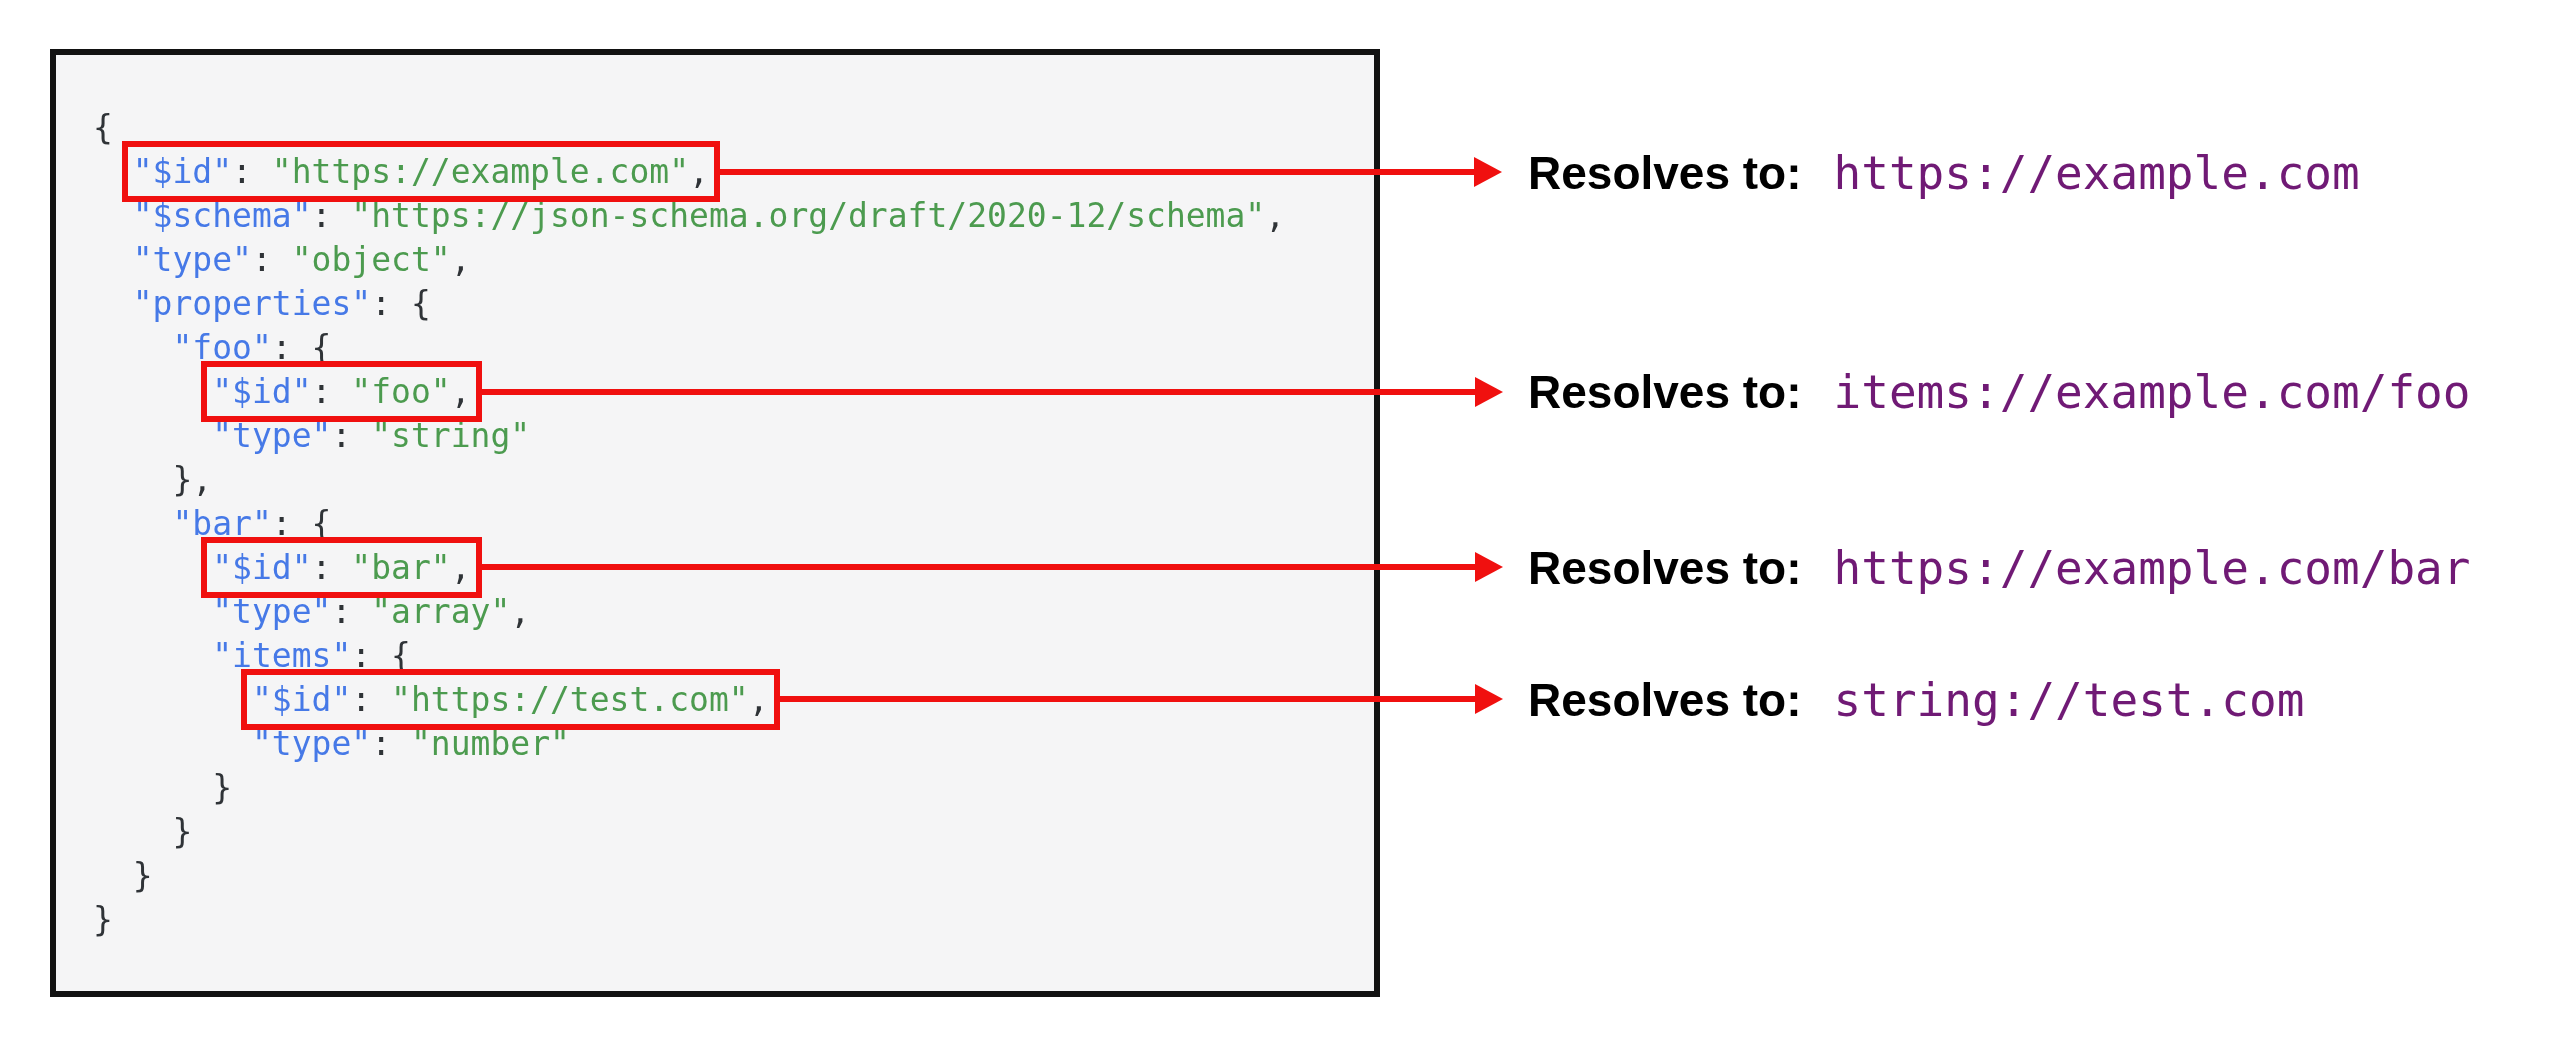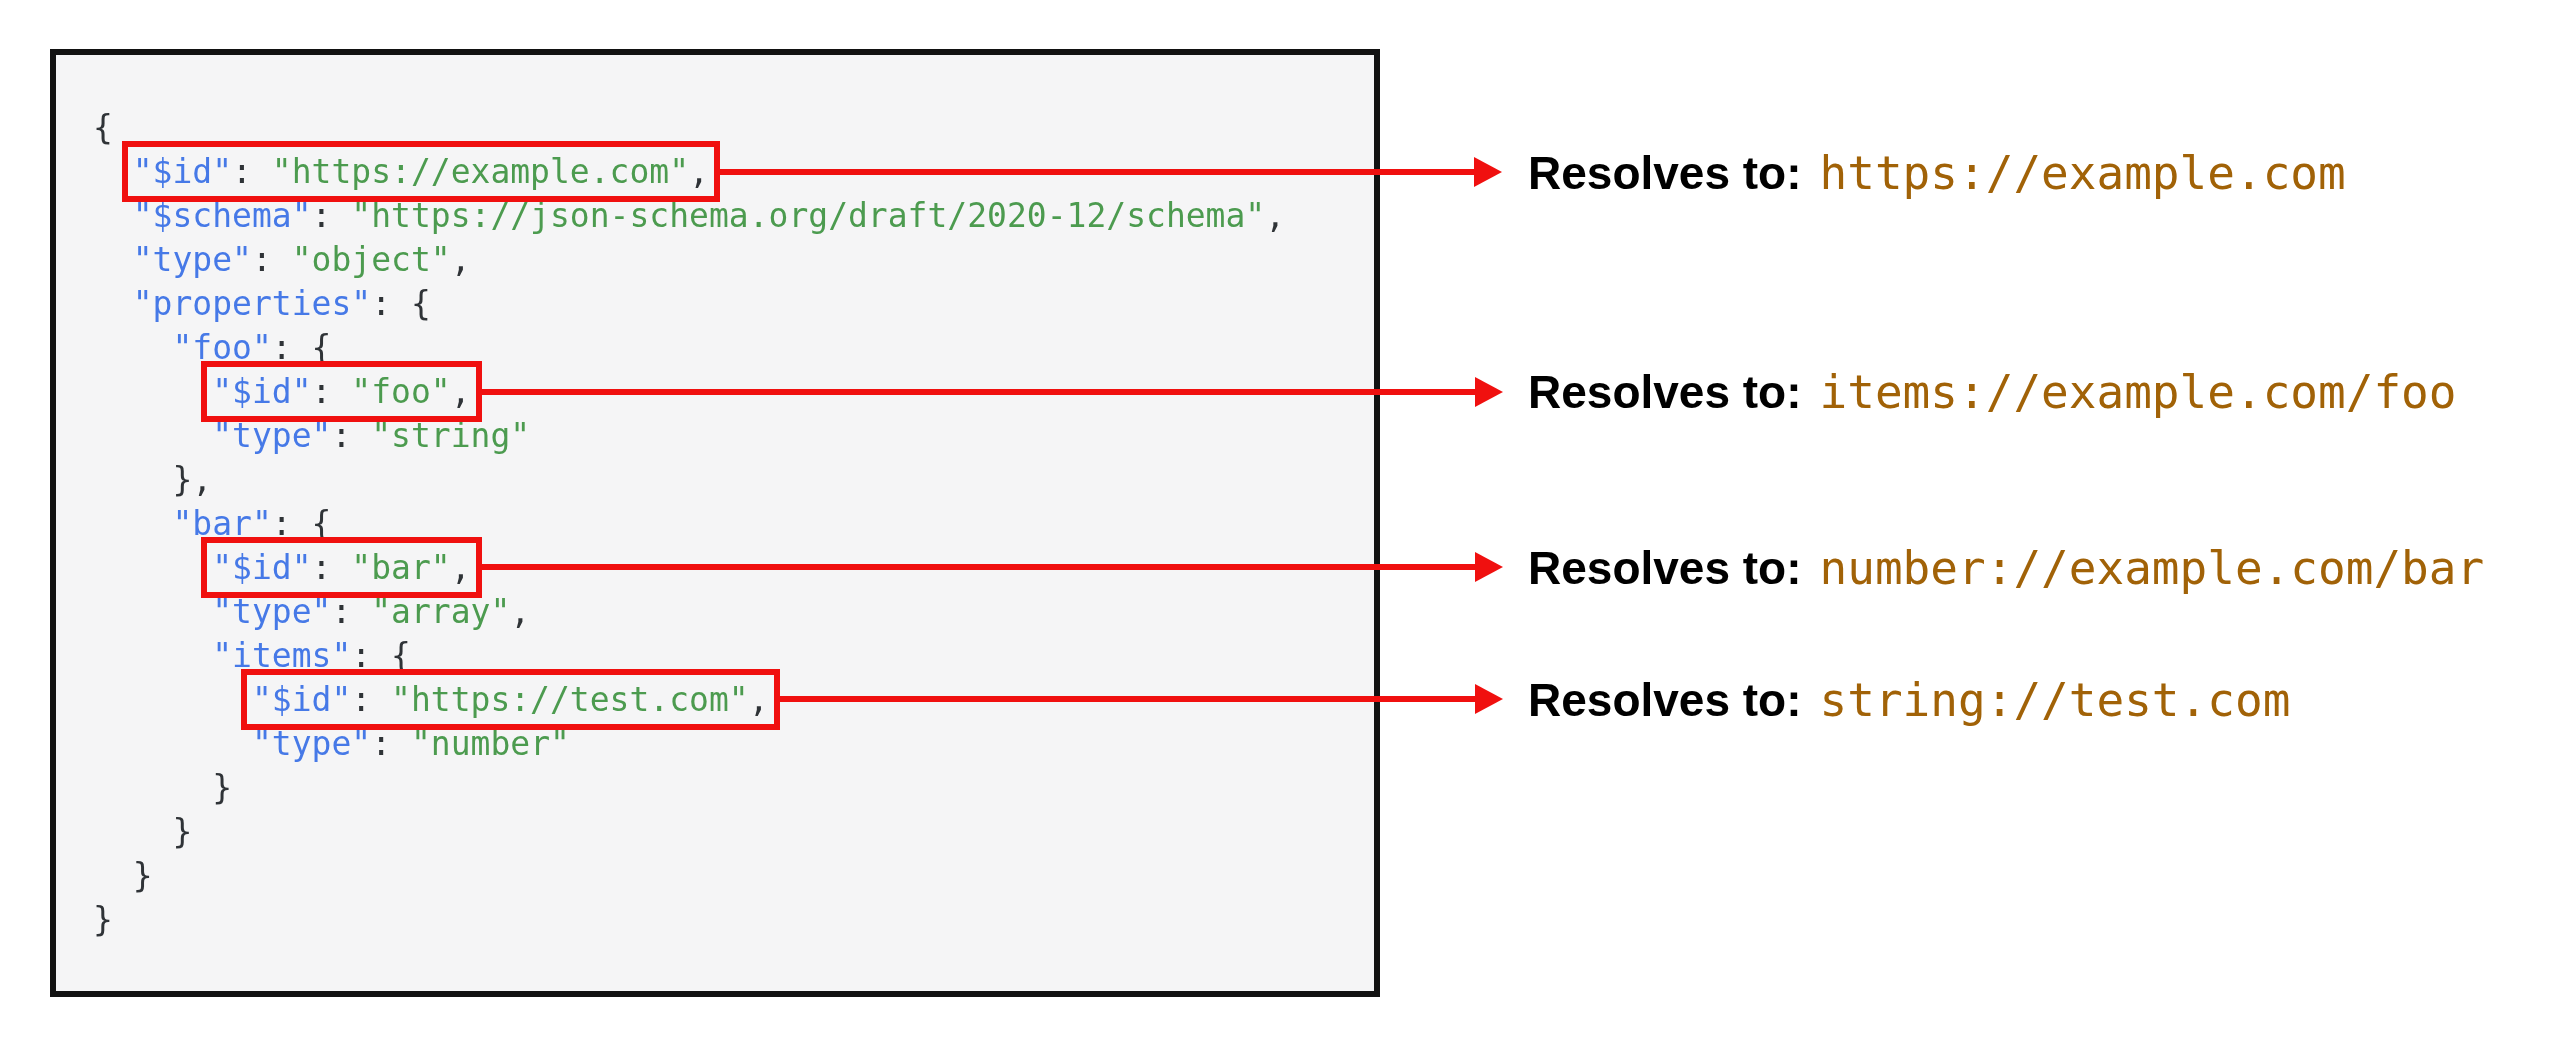--- a/index.html
+++ b/index.html
@@ -61,35 +61,35 @@
   .a3 { left:  481px; top: 564px; width: 995px; }
   .a4 { left: 779px; top: 696px; width: 697px; }
 
   
   .ann {
     position: absolute;
     left: 1528px;
     height: 59px;
     display: flex;
     align-items: center;
-    gap: 18px;
+    gap: 32px;
     z-index: 7;
     white-space: nowrap;
     justify-content: flex-end;
   }
   .ann .lab {
     font-family: "Liberation Sans", sans-serif;
     font-weight: bold;
     font-size: 46px;
     color: #000000;
   }
   .ann .val {
     font-family: "DejaVu Sans Mono", monospace;
     font-size: 46px;
-    color: #a16207;
+    color: #701a75;
   }
   .n1 { top: 143px; }
   .n2 { top: 362px; }
   .n3 { top: 538px; }
   .n4 { top: 670px; }
 </style>
 </head>
 <body>
 
 <div class="code-box">
@@ -112,19 +112,19 @@
 <div class="ann n1">
   <span class="lab">Resolves to:</span>
   <span class="val">https://example.com</span>
 </div>
 <div class="ann n2">
   <span class="lab">Resolves to:</span>
   <span class="val">items://example.com/foo</span>
 </div>
 <div class="ann n3">
   <span class="lab">Resolves to:</span>
-  <span class="val">number://example.com/bar</span>
+  <span class="val">https://example.com/bar</span>
 </div>
 <div class="ann n4">
   <span class="lab">Resolves to:</span>
   <span class="val">string://test.com</span>
 </div>
 
 
 </body></html>

